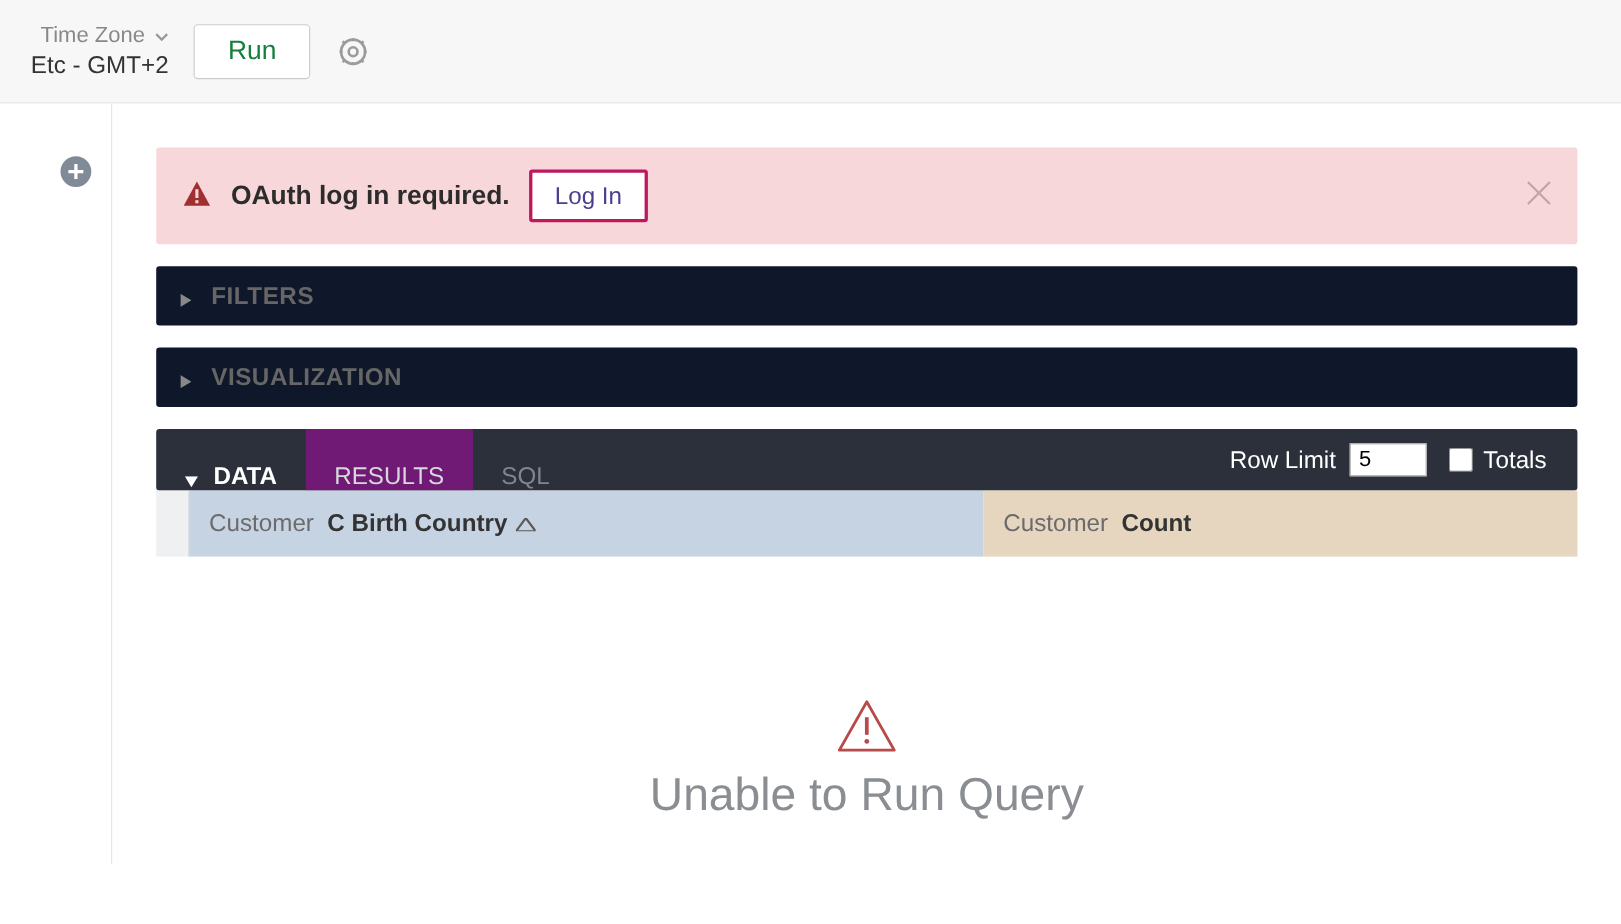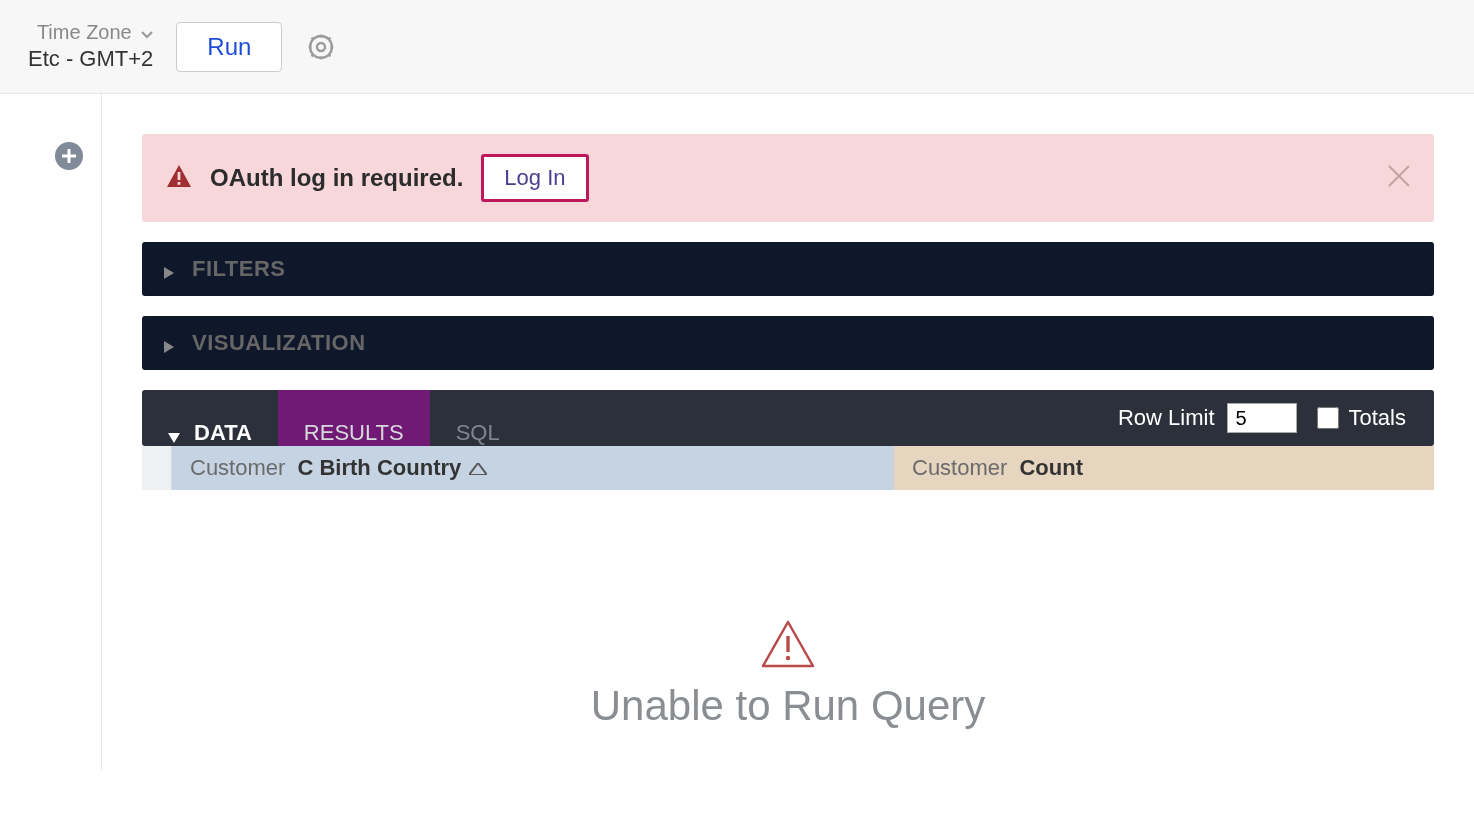--- a/index.html
+++ b/index.html
@@ -38,21 +38,21 @@
   font-size: 14px;
   vertical-align: middle;
 }
 .tz-value {
   color: #333;
   font-size: 22px;
 }
 .run-btn {
   border: 1px solid #ccc;
   background: #fff;
-  color: #1d4ed8;
+  color: #15803d;
   font-size: 24px;
   padding: 10px 30px;
   border-radius: 4px;
   cursor: pointer;
 }
 .gear-icon svg { display: block; }
 
 .layout { display: flex; margin-left: 36px; }
 .left-rail {
   width: 66px;
@@ -189,21 +189,21 @@
 }
 .totals-check {
   width: 22px; height: 22px;
   border-radius: 5px;
   background: #fff;
   border: none;
 }
 
 .columns-row {
   display: flex;
-  height: 44px;
+  height: 60px;
   margin-top: 0;
 }
 .col-head {
   display: flex;
   align-items: center;
   padding: 0 18px;
   font-size: 22px;
   color: #555;
 }
 .col-head .prefix { color: #6b6b6b; margin-right: 6px; }

